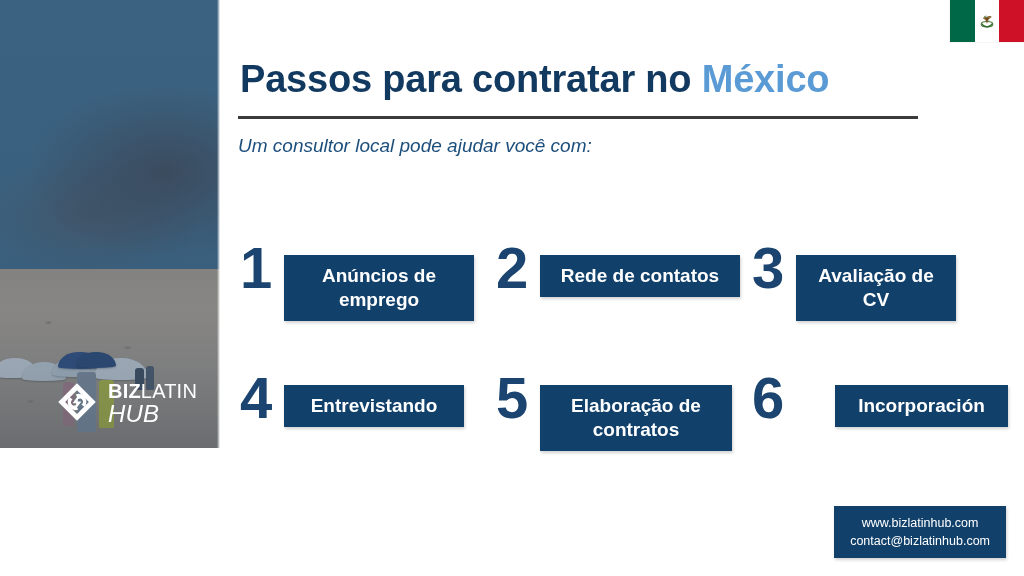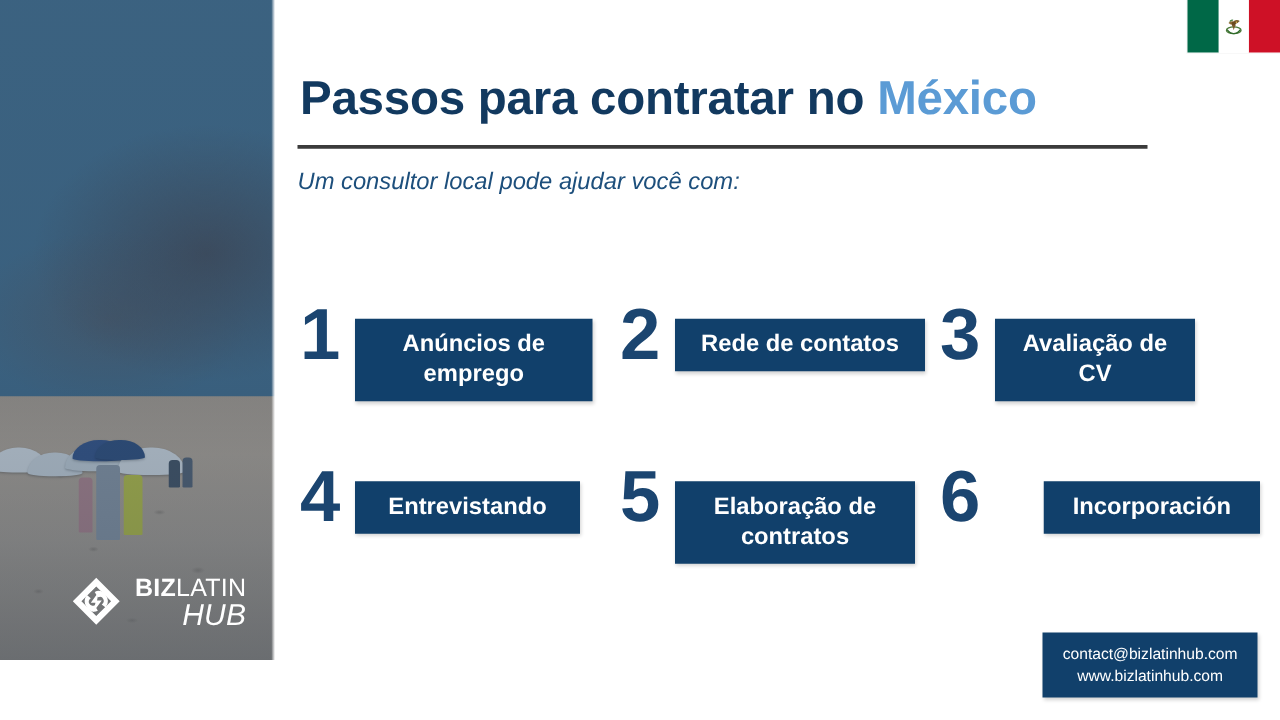--- a/index.html
+++ b/index.html
@@ -12,24 +12,23 @@
   }
   .slide {
     position:relative;
     width:1024px; height:576px;
     background:#ffffff;
   }
 
   
   .photo-panel {
     position:absolute; left:0; top:0;
-    width:220px; height:528px;
+    width:220px; height:448px;
     overflow:hidden;
     background:#2d4a63;
-    text-align:right;
   }
   .sky {
     position:absolute; left:0; top:0; width:100%; height:62%;
     background:
       radial-gradient(ellipse 120% 70% at 8% 10%, #6ba3cc 0%, rgba(107,163,204,0) 62%),
       linear-gradient(160deg, #5f97c4 0%, #4a7ba3 28%, #3f6versus 40%, #3c5f80 55%, #4a5a6b 78%, #5a5f66 100%);
     background-color:#46718f;
   }
   .sky2 {
     position:absolute; left:0; top:0; width:100%; height:62%;
@@ -278,17 +277,17 @@
       <span class="step-num">5</span>
       <span class="step-box">Elaboração de contratos</span>
     </div>
     <div class="step" data-w="w6">
       <span class="step-num">6</span>
       <span class="step-box">Incorporación</span>
     </div>
   </div>
 
   <div class="contact">
+    <div>www.bizlatinhub.com</div>
     <div>contact@bizlatinhub.com</div>
-    <div>www.bizlatinhub.com</div>
   </div>
 
 </div>
 
 </body></html>

